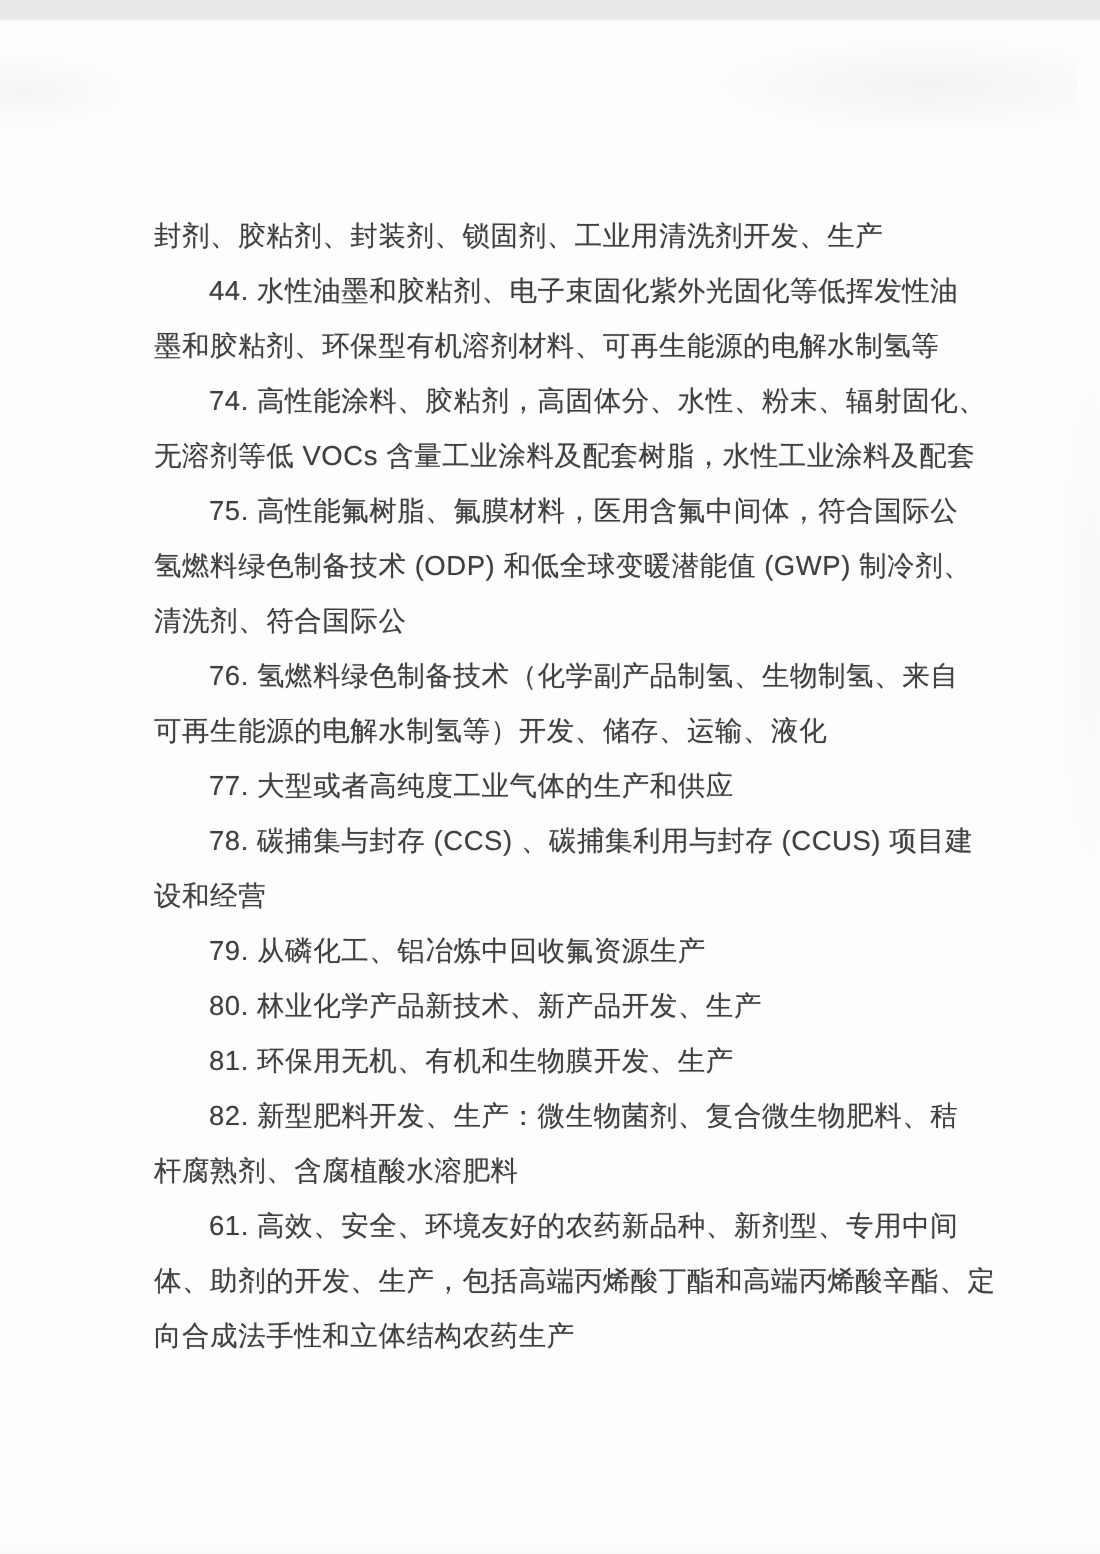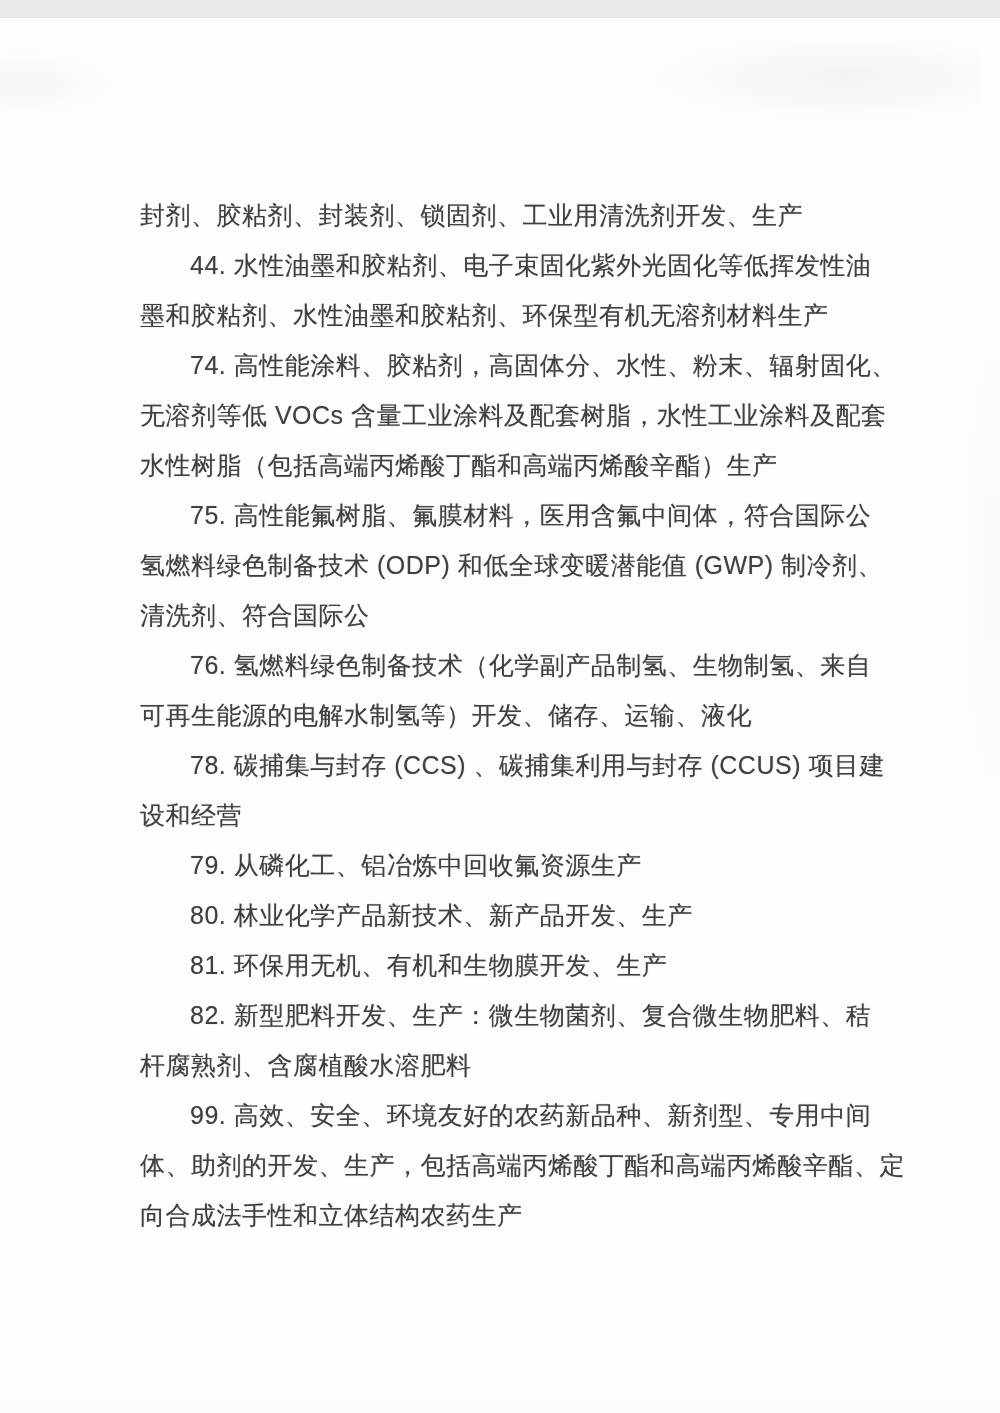--- a/index.html
+++ b/index.html
@@ -57,34 +57,34 @@
 <div class="page">
 
   <div class="noise noise-tl"></div>
   <div class="noise noise-tr"></div>
   <div class="noise noise-r"></div>
   <div class="noise noise-b"></div>
 
   <div class="text-block">
     <div class="line">封剂、胶粘剂、封装剂、锁固剂、工业用清洗剂开发、生产</div>
     <div class="line indent j">44. 水性油墨和胶粘剂、电子束固化紫外光固化等低挥发性油</div>
-    <div class="line">墨和胶粘剂、水性油墨和胶粘剂、环保型有机无溶剂材料生产</div>
+    <div class="line">墨和胶粘剂、环保型有机溶剂材料、可再生能源的电解水制氢等</div>
     <div class="line indent j">74. 高性能涂料、胶粘剂，高固体分、水性、粉末、辐射固化、</div>
     <div class="line j">无溶剂等低 VOCs 含量工业涂料及配套树脂，水性工业涂料及配套</div>
-    <div class="line">水性树脂（包括高端丙烯酸丁酯和高端丙烯酸辛酯）生产</div>
     <div class="line indent j">75. 高性能氟树脂、氟膜材料，医用含氟中间体，符合国际公</div>
     <div class="line j">氢燃料绿色制备技术 (ODP) 和低全球变暖潜能值 (GWP) 制冷剂、</div>
     <div class="line">清洗剂、符合国际公</div>
     <div class="line indent j">76. 氢燃料绿色制备技术（化学副产品制氢、生物制氢、来自</div>
     <div class="line">可再生能源的电解水制氢等）开发、储存、运输、液化</div>
+    <div class="line indent">77. 大型或者高纯度工业气体的生产和供应</div>
     <div class="line indent j">78. 碳捕集与封存 (CCS) 、碳捕集利用与封存 (CCUS) 项目建</div>
     <div class="line">设和经营</div>
     <div class="line indent">79. 从磷化工、铝冶炼中回收氟资源生产</div>
     <div class="line indent">80. 林业化学产品新技术、新产品开发、生产</div>
     <div class="line indent">81. 环保用无机、有机和生物膜开发、生产</div>
     <div class="line indent j">82. 新型肥料开发、生产：微生物菌剂、复合微生物肥料、秸</div>
     <div class="line">杆腐熟剂、含腐植酸水溶肥料</div>
-    <div class="line indent j">99. 高效、安全、环境友好的农药新品种、新剂型、专用中间</div>
+    <div class="line indent j">61. 高效、安全、环境友好的农药新品种、新剂型、专用中间</div>
     <div class="line j">体、助剂的开发、生产，包括高端丙烯酸丁酯和高端丙烯酸辛酯、定</div>
     <div class="line">向合成法手性和立体结构农药生产</div>
   </div>
 
 </div>
 
 </body></html>

